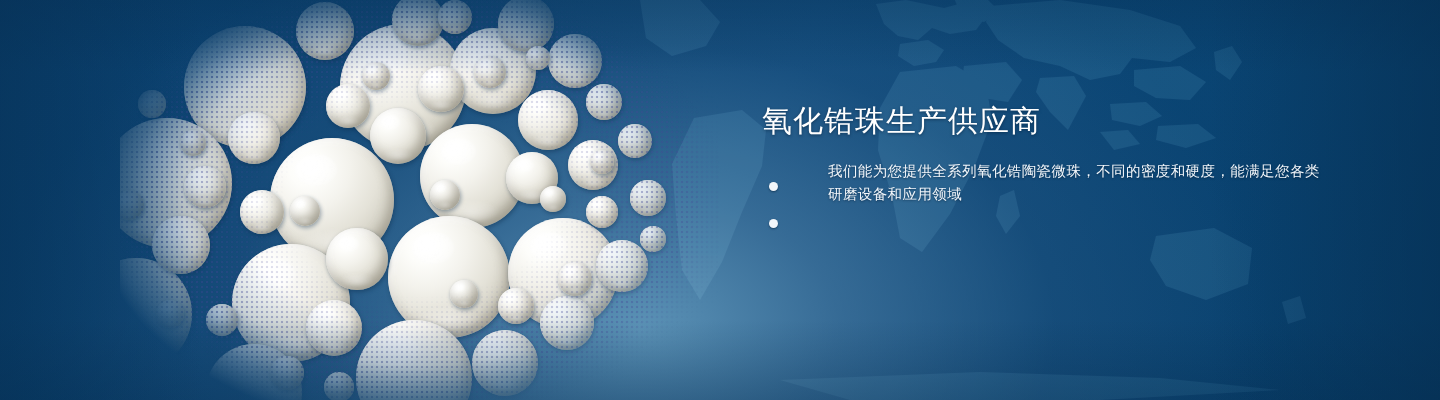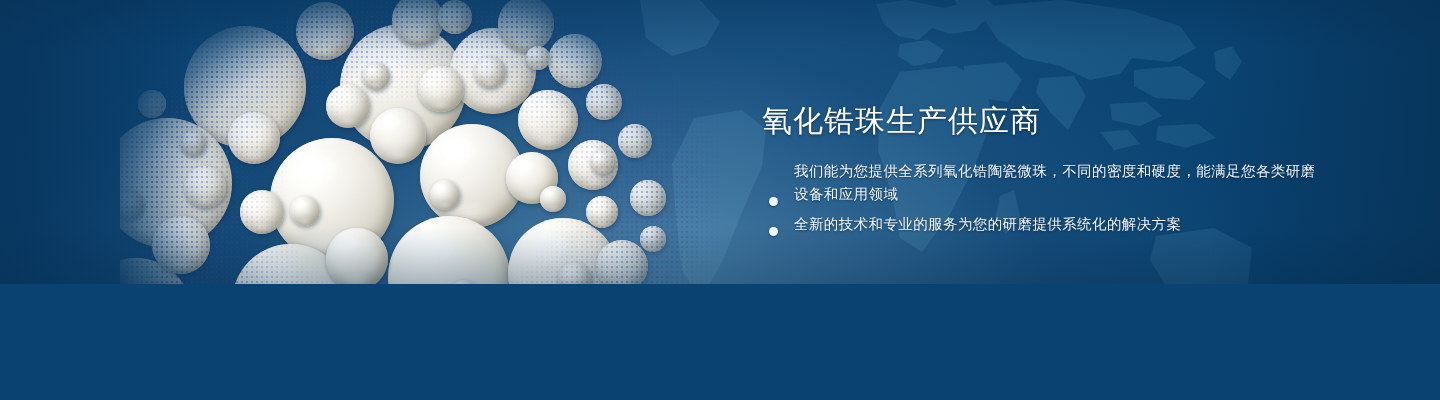--- a/index.html
+++ b/index.html
@@ -7,21 +7,21 @@
     padding: 0;
     background: #0a4372;
   }
   body {
     font-family: "Liberation Sans", "DejaVu Sans", sans-serif;
   }
 
   #banner {
     position: relative;
     width: 1440px;
-    height: 284px;
+    height: 400px;
     overflow: hidden;
     background: #0a4372;
   }
 
   
   .bg-base {
     position: absolute;
     inset: 0;
     background:
       radial-gradient(ellipse 900px 620px at 640px 330px,
@@ -147,22 +147,23 @@
     text-shadow: 0 1px 3px rgba(2,26,50,0.55);
     white-space: nowrap;
   }
   .bullets {
     list-style: none;
     margin: 0;
     padding: 0;
   }
   .bullet-row {
     display: flex;
-    align-items: flex-end;
+    align-items: center;
     margin-bottom: 7px;
+    gap: 34px;
   }
   .bullet-dot {
     flex: 0 0 auto;
     width: 9px;
     height: 9px;
     border-radius: 50%;
     background: #f2f6fa;
     margin: 6px 16px 0 7px;
     box-shadow: 0 1px 2px rgba(2,26,50,0.50);
   }
@@ -288,18 +289,17 @@
   <div class="copy">
     <h1 class="headline">氧化锆珠生产供应商</h1>
 
     <ul class="bullets">
       <li class="bullet-row">
         <span class="bullet-dot"></span>
         <span class="bullet-text">我们能为您提供全系列氧化锆陶瓷微珠，不同的密度和硬度，能满足您各类研磨设备和应用领域</span>
       </li>
       <li class="bullet-row">
         <span class="bullet-dot"></span>
-        <span class="bullet-text">全新的技术和专业的服务为您的研磨提供系统化的解决方案</span>
       </li>
     </ul>
   </div>
 
 </div>
 
 </body></html>

